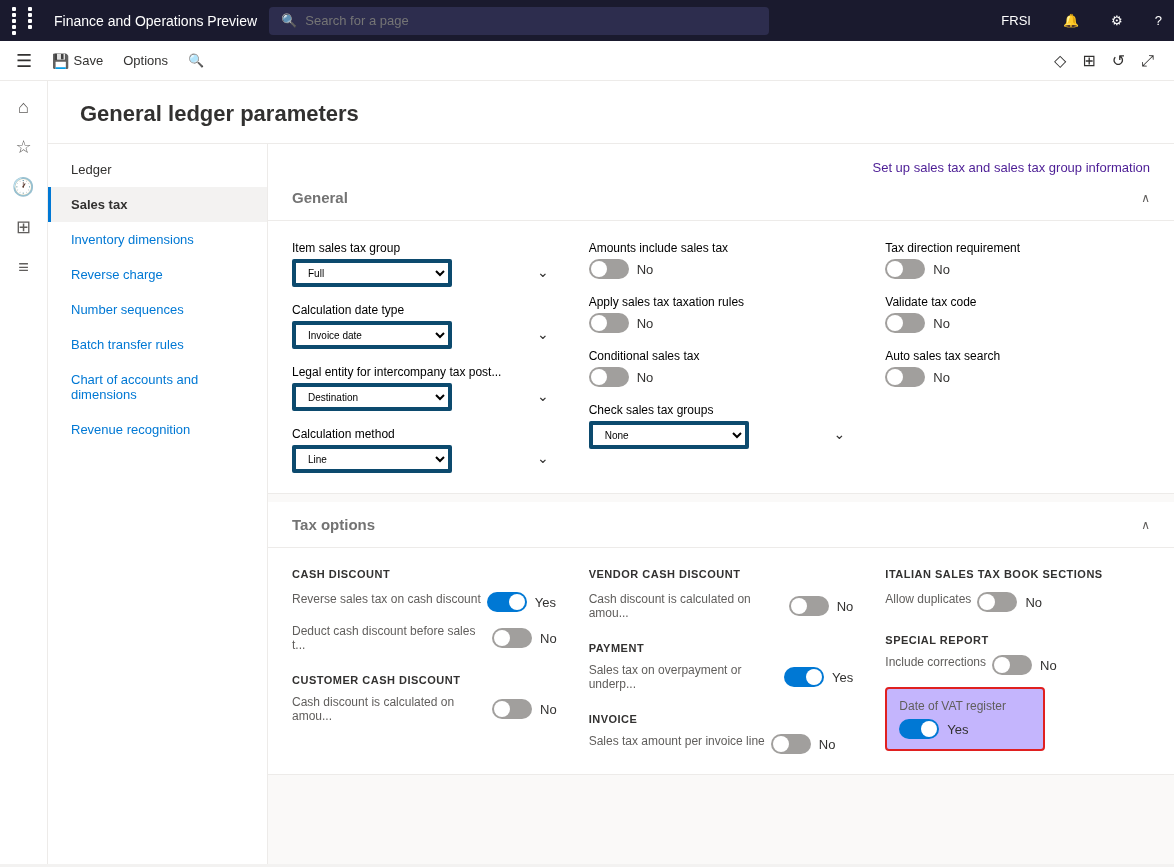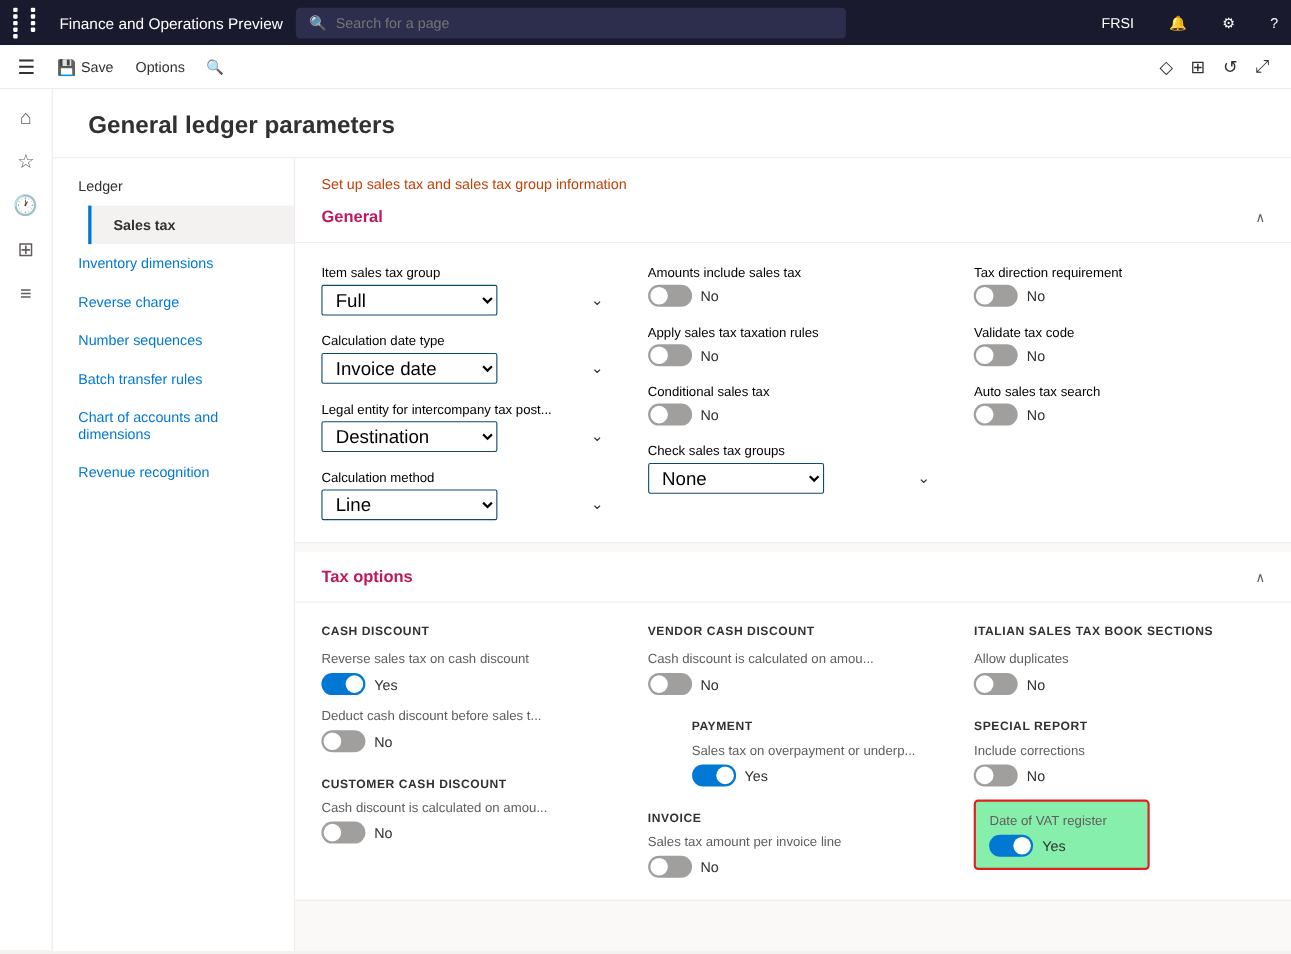--- a/index.html
+++ b/index.html
@@ -60,53 +60,53 @@
 
     
     .form-layout { display: flex; min-height: 100%; }
 
     
     .nav-sidebar { width: 220px; background: white; border-right: 1px solid #edebe9; padding: 8px 0; flex-shrink: 0; }
     .nav-item {
       padding: 10px 20px; cursor: pointer; color: #0078d4; font-size: 13px;
       border-left: 3px solid transparent;
     }
-    .nav-item.active { color: #323130; border-left: 3px solid #0078d4; background: #f3f2f1; font-weight: 600; margin-left: 32px; }
+    .nav-item.active { color: #323130; border-left: 3px solid #0078d4; background: #f3f2f1; font-weight: 600; }
     .nav-item.plain { color: #323130; }
 
     
     .form-content { flex: 1; background: #faf9f8; overflow-y: auto; }
 
     
     .section { background: white; margin: 0; border-bottom: 1px solid #edebe9; }
     .section-header {
       display: flex; align-items: center; justify-content: space-between;
       padding: 14px 24px; border-bottom: 1px solid #edebe9;
     }
-    .section-title { font-size: 15px; font-weight: 600; color: #be185d; }
+    .section-title { font-size: 15px; font-weight: 600; color: #737373; }
     .section-body { padding: 20px 24px; }
     .collapse-icon { cursor: pointer; color: #605e5c; font-size: 12px; }
 
     
-    .form-subtitle { font-size: 13px; color: #c2410c; padding: 16px 24px 0; background: white; }
+    .form-subtitle { font-size: 13px; color: #4c1d95; padding: 16px 24px 0; background: white; text-align: right; }
 
     
     .fields-grid { display: grid; grid-template-columns: 1fr 1fr 1fr; gap: 20px 32px; }
     .field-col { display: flex; flex-direction: column; gap: 16px; }
     .field-group { display: flex; flex-direction: column; gap: 4px; }
     .field-label { font-size: 12px; color: #000000; }
     .select-wrapper { position: relative; }
     .select-wrapper::after {
       content: '⌄'; position: absolute; right: 8px; top: 50%; transform: translateY(-55%);
       pointer-events: none; color: #323130; font-size: 14px;
     }
     .select-wrapper select { padding-right: 24px; padding-left: 8px; }
     .styled-select {
-      height: 28px; border: 1px solid #0c4a6e; border-radius: 2px; background: white;
-      padding: 0 8px; font-size: 17px; cursor: pointer; width: 160px;
+      height: 28px; border: 4px solid #0c4a6e; border-radius: 2px; background: white;
+      padding: 0 8px; font-size: 10px; cursor: pointer; width: 160px;
     }
 
     
     .toggle-row { display: flex; align-items: center; gap: 8px; }
     .toggle {
       position: relative; display: inline-block; width: 40px; height: 20px; cursor: pointer;
     }
     .toggle input { opacity: 0; width: 0; height: 0; }
     .toggle-slider {
       position: absolute; top: 0; left: 0; right: 0; bottom: 0;
@@ -117,27 +117,27 @@
       left: 2px; bottom: 2px; background: white; border-radius: 50%; transition: 0.2s;
     }
     .toggle input:checked + .toggle-slider { background: #0078d4; }
     .toggle input:checked + .toggle-slider::before { transform: translateX(20px); }
     .toggle-label { font-size: 13px; color: #323130; }
 
     
     .tax-options-grid { display: grid; grid-template-columns: 1fr 1fr 1fr; gap: 24px 32px; }
     .tax-col { display: flex; flex-direction: column; gap: 12px; }
     .tax-col-header { font-size: 11px; font-weight: 700; color: #323130; letter-spacing: 0.5px; text-transform: uppercase; }
-    .tax-field-group { display: flex; flex-direction: column; gap: 6px; justify-content: space-between; }
+    .tax-field-group { display: flex; gap: 6px; }
     .tax-field-label { font-size: 12px; color: #605e5c; }
 
     
     .highlight-box {
       border: 2px solid #e02020; border-radius: 4px; padding: 10px 12px;
-      background: #86efac; display: inline-flex; flex-direction: column; gap: 6px;
+      background: #c4b5fd; display: inline-flex; flex-direction: column; gap: 6px;
       min-width: 160px;
     }
 
     
     .form-content::-webkit-scrollbar { width: 6px; }
     .form-content::-webkit-scrollbar-track { background: #f3f2f1; }
     .form-content::-webkit-scrollbar-thumb { background: #c8c6c4; border-radius: 3px; }
   </style>
 </head>
 <body>
@@ -416,21 +416,21 @@
                 <div class="tax-field-group">
                   <label class="tax-field-label">Cash discount is calculated on amou...</label>
                   <div class="toggle-row">
                     <label class="toggle">
                       <input type="checkbox" style="">
                       <span class="toggle-slider"></span>
                     </label>
                     <span class="toggle-label">No</span>
                   </div>
                 </div>
-                <div style="margin-top: 8px; margin-left: 40px;">
+                <div style="margin-top: 8px;">
                   <span class="tax-col-header">PAYMENT</span>
                   <div class="tax-field-group" style="margin-top:8px;">
                     <label class="tax-field-label">Sales tax on overpayment or underp...</label>
                     <div class="toggle-row">
                       <label class="toggle">
                         <input type="checkbox" checked="" style="">
                         <span class="toggle-slider"></span>
                       </label>
                       <span class="toggle-label">Yes</span>
                     </div>

